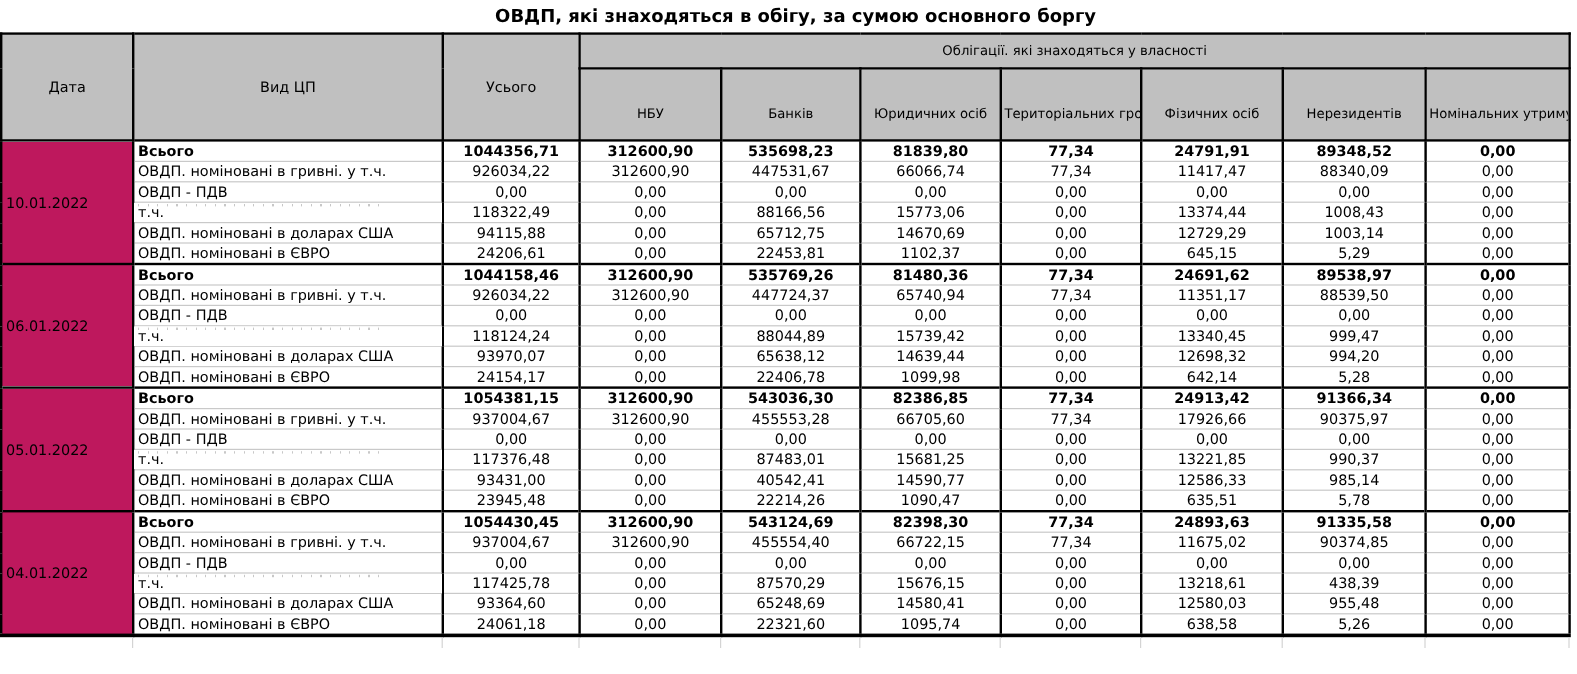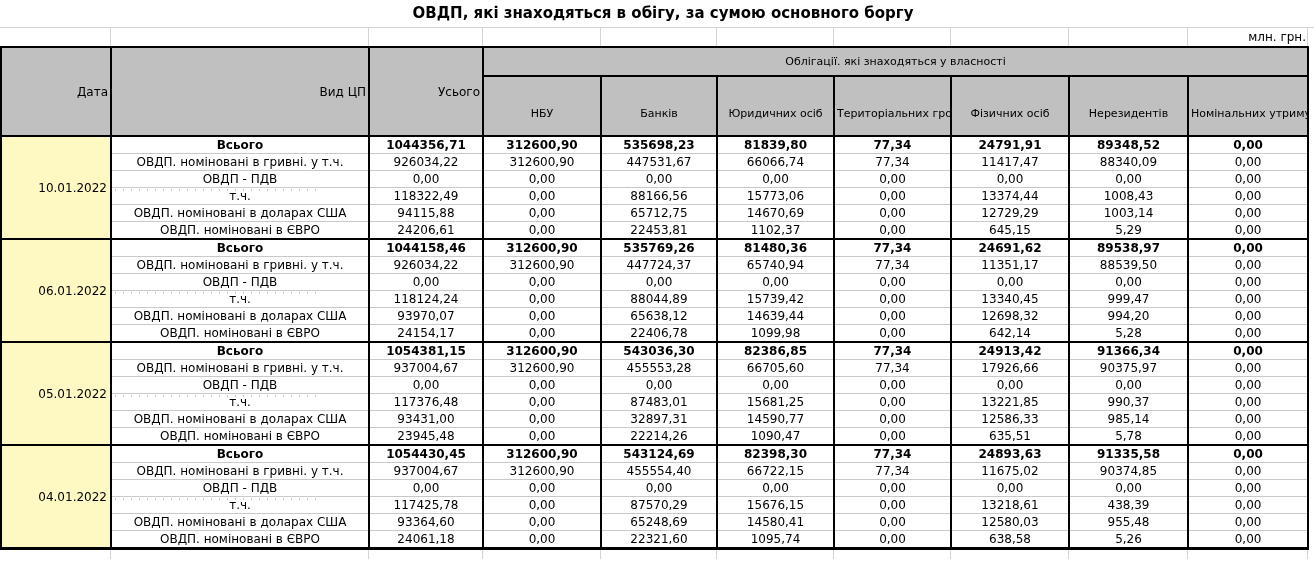--- a/index.html
+++ b/index.html
@@ -47,21 +47,21 @@
   }
   thead th{
     background:#c0c0c0;
     border:2px solid #000;
     font-size:11px;
     font-weight:normal;
     padding:0 2px;
   }
   th.span-h{
     vertical-align:middle;
-    text-align:right;
+    text-align:center;
     font-size:12px;
   }
   th.group-h{
     height:27px;
     vertical-align:middle;
     text-align:center;
   }
   th.owner-h{
     height:44px;
     vertical-align:bottom;
@@ -80,27 +80,27 @@
     padding:0 3px;
     background:#fff;
   }
   tbody tr.group-start td{
     border-top:2px solid #000;
   }
   tbody tr.bold td{
     font-weight:bold;
   }
   td.date-cell{
-    background:#fef9c3;
-    text-align:right;
+    background:#be185d;
+    text-align:left;
     vertical-align:middle;
     font-weight:normal !important;
   }
   td.label-cell{
-    text-align:center;
+    text-align:left;
   }
   td.num{
     text-align:center;
   }
   td.label-cell.clipped{
     position:relative;
   }
   td.label-cell.clipped::before{
     content:"";
     position:absolute;
@@ -113,33 +113,20 @@
     height:9px;
   }
 </style>
 </head>
 <body>
 
 <div class="page">
 
   <div class="title">ОВДП, які знаходяться в обігу, за сумою основного боргу</div>
 
-  <div class="units-row" id="units-row">
-    <span class="units-label">млн. грн.</span>
-  <div class="vline" style="left: 110px;"></div>
-      <div class="vline" style="left: 368px;"></div>
-      <div class="vline" style="left: 482px;"></div>
-      <div class="vline" style="left: 600px;"></div>
-      <div class="vline" style="left: 716px;"></div>
-      <div class="vline" style="left: 833px;"></div>
-      <div class="vline" style="left: 950px;"></div>
-      <div class="vline" style="left: 1068px;"></div>
-      <div class="vline" style="left: 1187px;"></div>
-      <div class="vline" style="left: 1307px;"></div>
-    </div>
 
   <table class="ovdp">
     <colgroup>
       <col style="width:110px">
         <col style="width:258px">
         <col style="width:114px">
       <col style="width:118px">
         <col style="width:116px">
         <col style="width:117px">
       <col style="width:117px">
@@ -341,21 +328,21 @@
           <td class="num">15681,25</td>
           <td class="num">0,00</td>
           <td class="num">13221,85</td>
           <td class="num">990,37</td>
           <td class="num">0,00</td>
         </tr>
         <tr>
           <td class="label-cell">ОВДП. номіновані в доларах США</td>
           <td class="num">93431,00</td>
           <td class="num">0,00</td>
-          <td class="num">32897,31</td>
+          <td class="num">40542,41</td>
           <td class="num">14590,77</td>
           <td class="num">0,00</td>
           <td class="num">12586,33</td>
           <td class="num">985,14</td>
           <td class="num">0,00</td>
         </tr>
         <tr>
           <td class="label-cell">ОВДП. номіновані в ЄВРО</td>
           <td class="num">23945,48</td>
           <td class="num">0,00</td>

